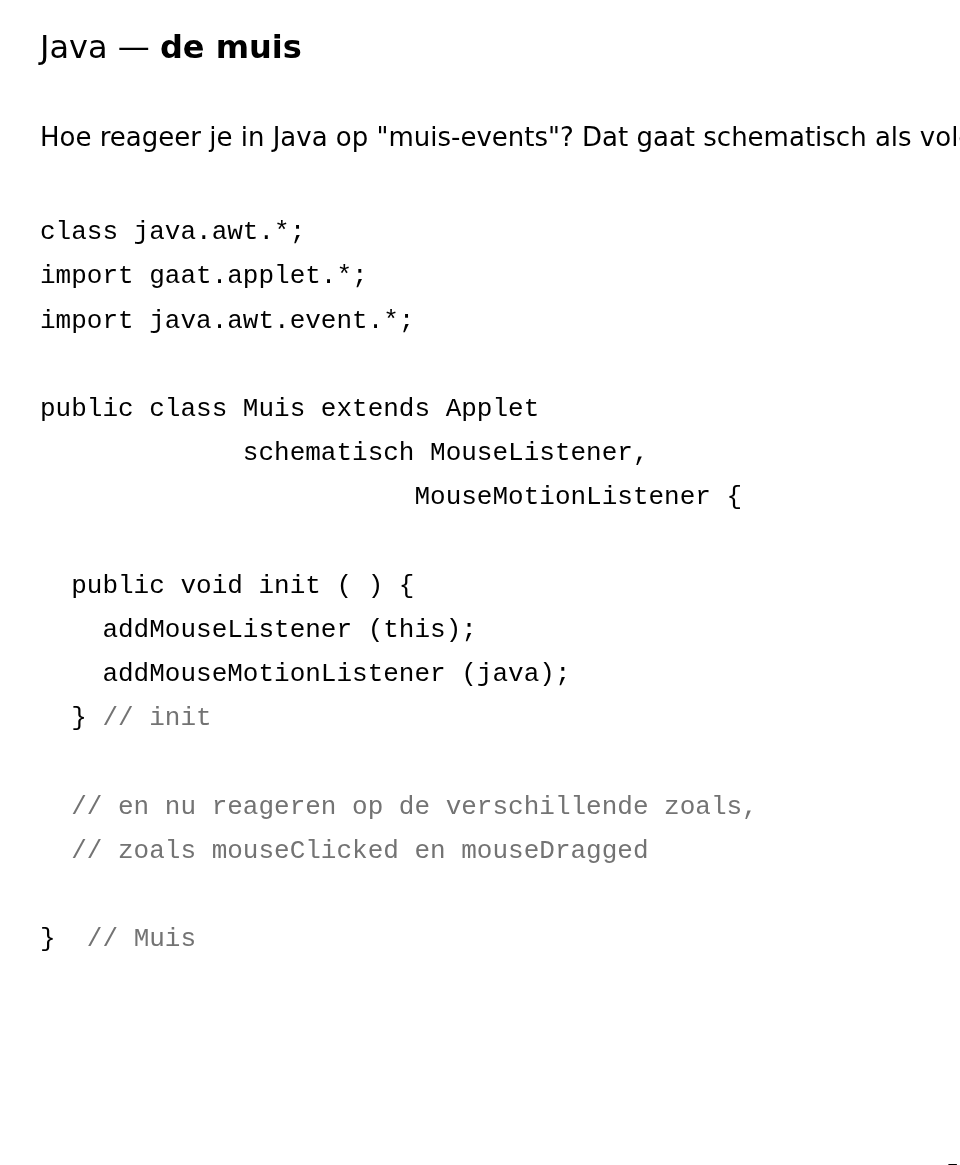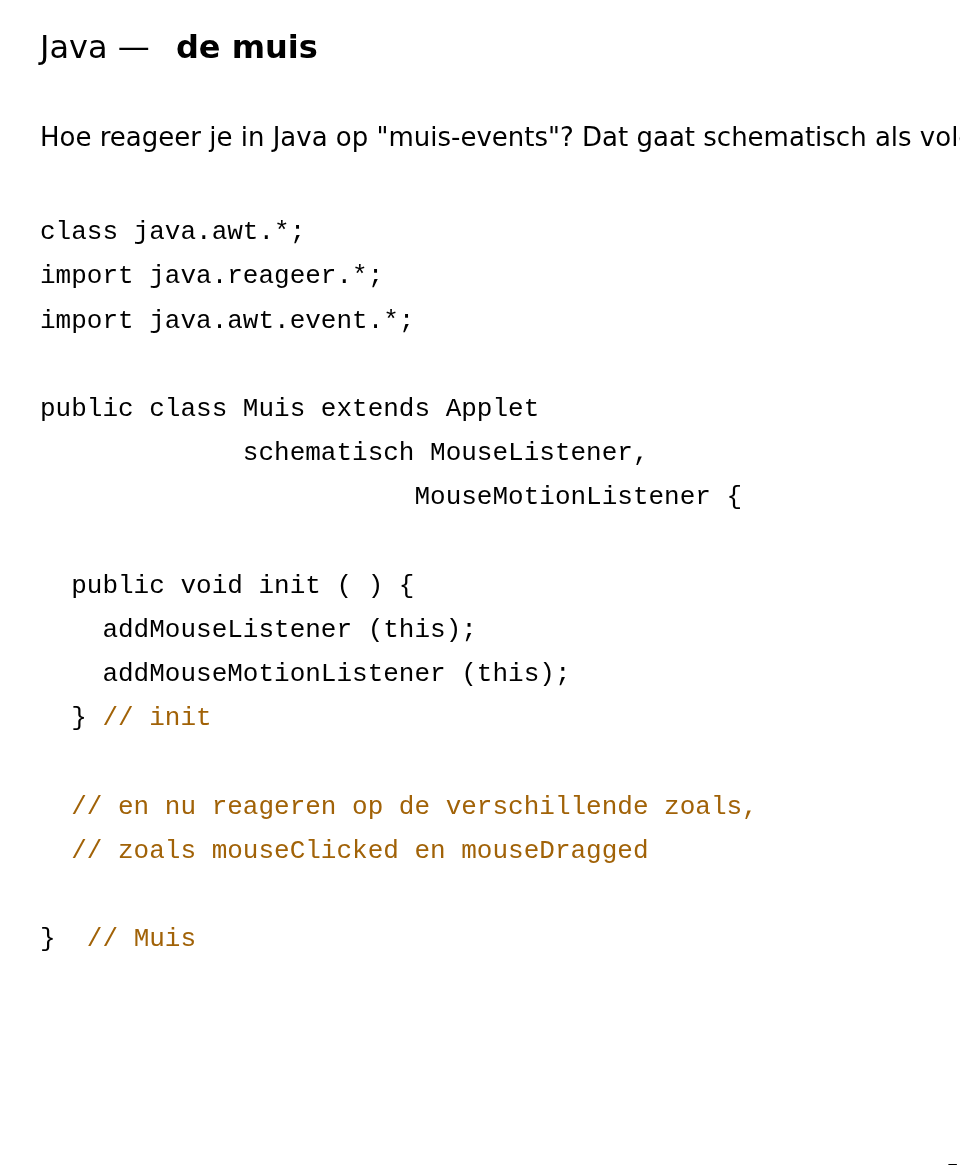--- a/index.html
+++ b/index.html
@@ -13,33 +13,33 @@
     box-sizing: border-box;
     font-family: "DejaVu Sans", "Verdana", sans-serif;
     color: #000;
   }
   .title {
     font-size: 32px;
     line-height: 1.1;
     margin-bottom: 55px;
   }
   .title .reg { font-weight: 400; text-align: center; }
-  .title .bold { font-weight: 700; margin-left: 16px; }
+  .title .bold { font-weight: 700; }
   .intro {
     font-size: 26px;
     line-height: 1.35;
     margin-bottom: 55px;
   }
   .code {
     font-family: "Courier New", Courier, monospace;
     font-size: 26px;
     line-height: 1.7;
     white-space: pre;
   }
-  .blue { color: #a16207; }
+  .blue { color: #737373; }
   .pagenum {
     position: absolute;
     right: 40px;
     top: 1130px;
     font-size: 22px;
   }
   .wrap {
     position: relative;
     width: 960px;
     min-height: 1165px;
@@ -47,30 +47,30 @@
 </style>
 </head>
 <body>
 <div class="wrap">
 
 <div class="title"><span class="reg">Java — </span><span class="bold">de muis</span></div>
 
 <div class="intro">Hoe reageer je in Java op "muis-events"? Dat gaat schematisch als volgt:</div>
 
 <div class="code"><span>class java.awt.*;</span>
-<span>import java.reageer.*;</span>
+<span>import gaat.applet.*;</span>
 <span>import java.awt.event.*;</span>
 
 <span>public class Muis extends Applet</span>
 <span>             schematisch MouseListener,</span>
 <span>                        MouseMotionListener {</span>
 
 <span>  public void init ( ) {</span>
 <span>    addMouseListener (this);</span>
-<span>    addMouseMotionListener (this);</span>
+<span>    addMouseMotionListener (java);</span>
 <span>  } </span><span class="blue">// init</span>
 
 <span class="blue">  // en nu reageren op de verschillende zoals,</span>
 <span class="blue">  // zoals mouseClicked en mouseDragged</span>
 
 <span>} </span><span class="blue"> // Muis</span></div>
 
 <div class="pagenum">5</div>
 
 </div>

